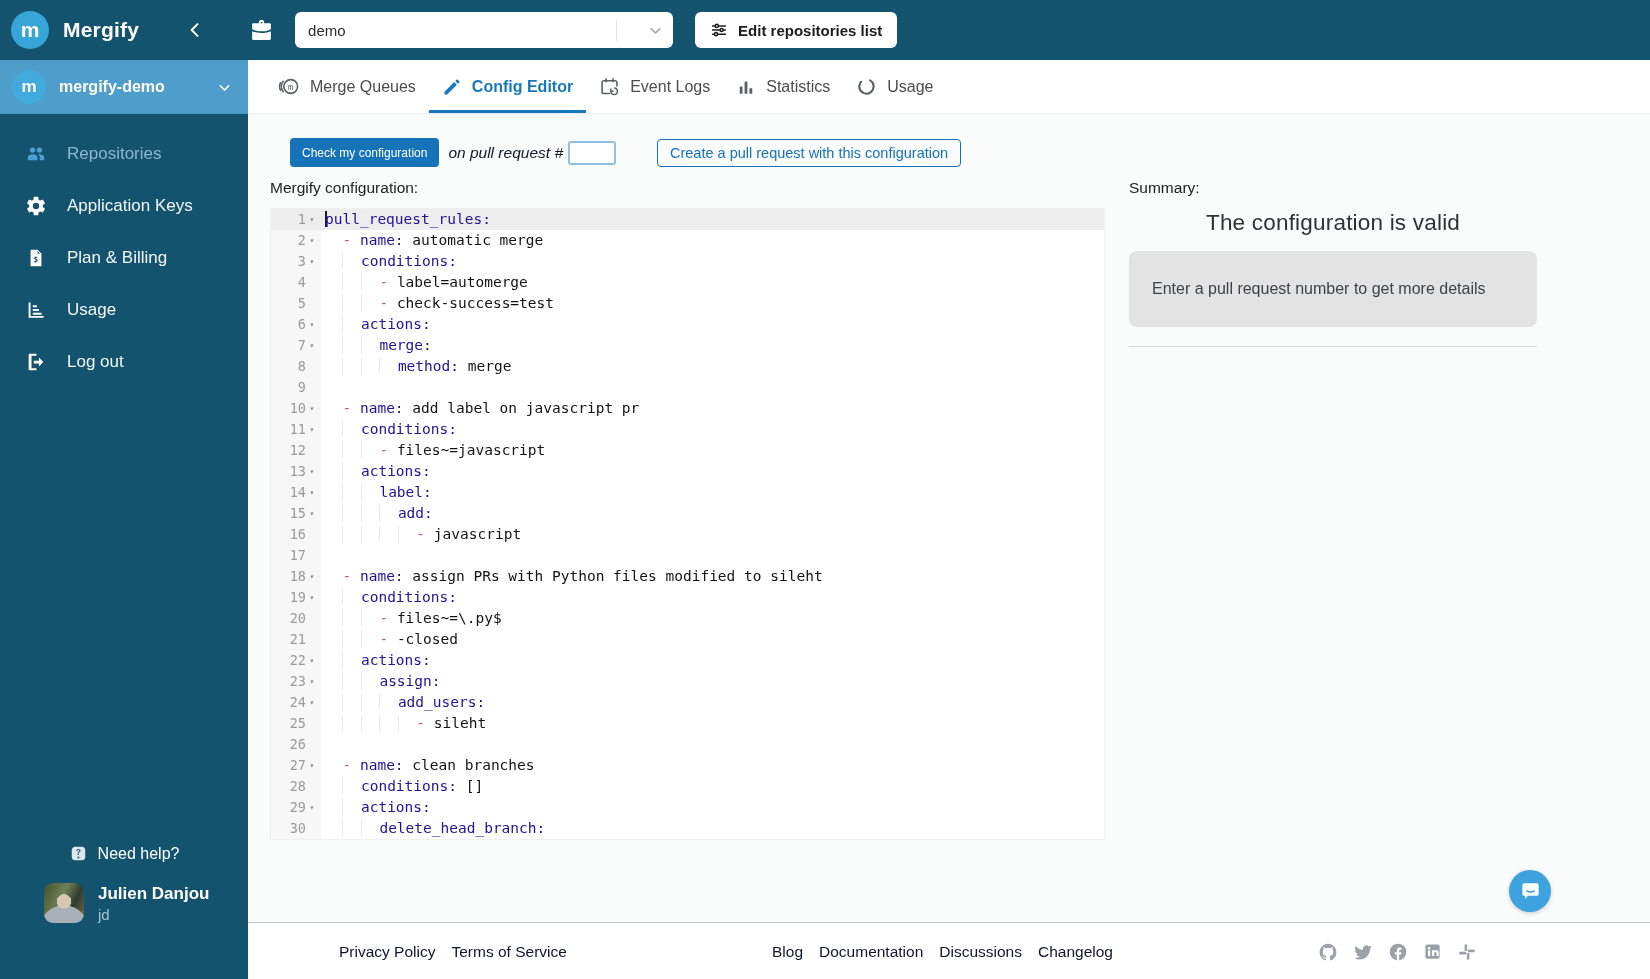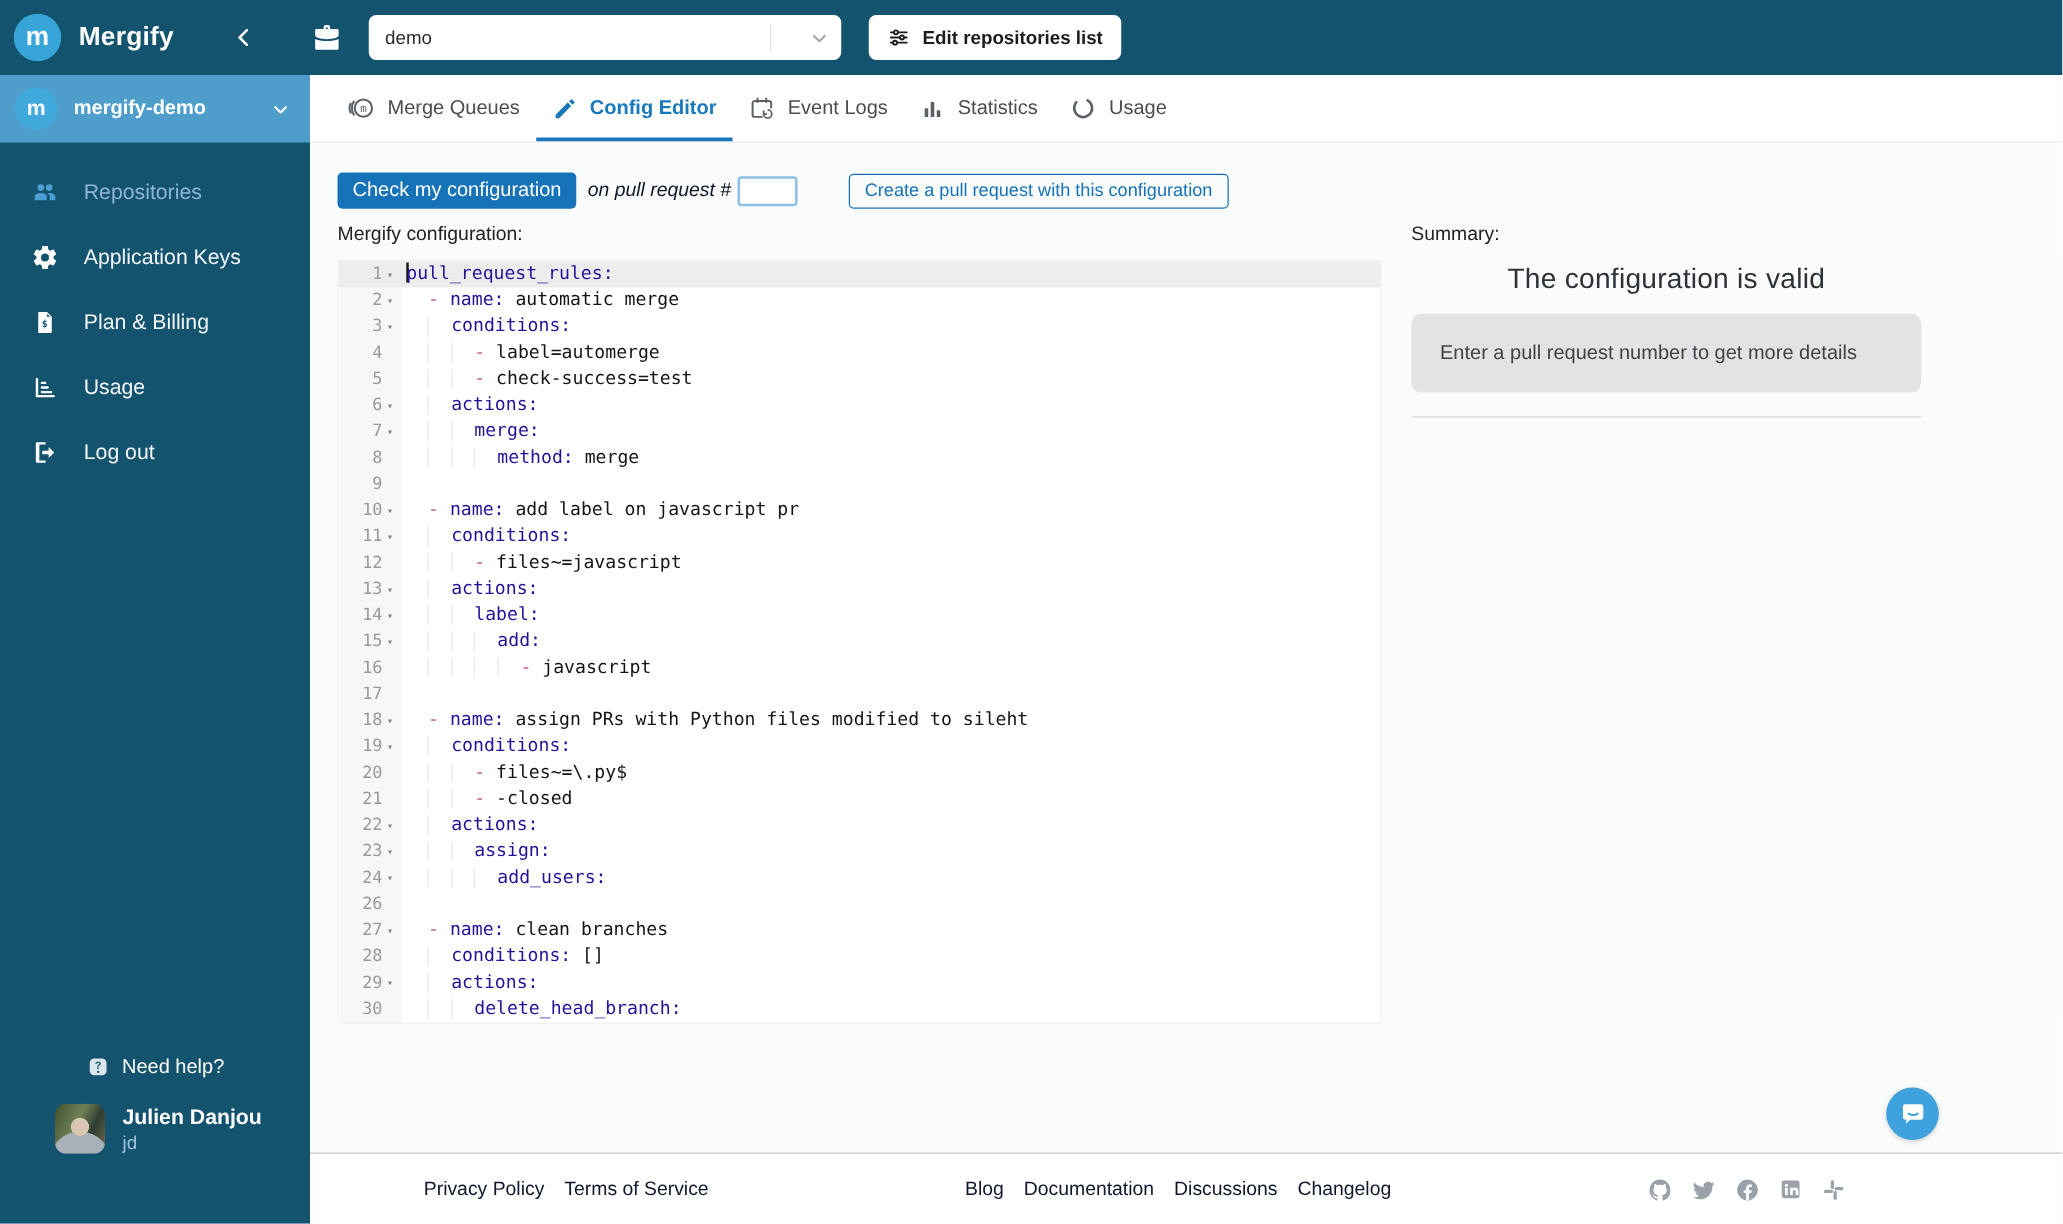--- a/index.html
+++ b/index.html
@@ -59,21 +59,21 @@
   .tabbar { height:54px; background:#fff; display:flex; align-items:stretch; padding-left:16px;
     border-bottom:1px solid #eeeeee; }
   .tab { display:flex; align-items:center; gap:10px; padding:3px 13px 0 13px; font-size:16px;
     color:#4c4c4c; cursor:pointer; border-bottom:3px solid transparent; }
   .t-icon { color:#5b6065; display:flex; }
   .tab.active { color:#1878bc; border-bottom-color:#1878bc; font-weight:700; }
   .tab.active .t-icon { color:#1878bc; }
 
   .toolbar { position:absolute; left:22px; top:78px; display:flex; align-items:center; }
   .btn-primary { background:#1673b8; color:#fff; border:none; border-radius:4px; height:29px;
-    padding:0 12px; font-size:16px; cursor:pointer; font-family:inherit; }
+    padding:0 12px; font-size:12px; cursor:pointer; font-family:inherit;margin-left:20px; }
   .on-pr { font-style:italic; font-size:15.5px; color:#0f172a; margin-left:9px; }
   .pr-input { width:48px; height:24px; border:2px solid #8cc0e4; border-radius:3px; margin-left:5px;
     background:#fff; font-family:inherit; font-size:14px; padding:0 4px; outline:none; }
   .btn-outline { margin-left:41px; background:transparent; border:1px solid #1673b8; color:#1673b8;
     border-radius:4px; height:28px; padding:0 12px; font-size:14.5px; cursor:pointer; font-family:inherit; }
 
   .config-label { position:absolute; left:22px; top:119px; font-size:15.5px; color:#222; }
 
   
   .editor { position:absolute; left:22px; top:148px; width:835px; background:#fff;
@@ -92,21 +92,21 @@
   .tok-t { color:#141414; }
   .ind { white-space:pre; border-left:1px solid #e9e9e9; }
   .ind.i0 { border-left:none; }
   .caret { display:inline-block; width:2px; height:16px; background:#1a1a1a;
     vertical-align:-3px; margin-right:-2px; }
 
   
   .summary { position:absolute; left:881px; top:119px; width:408px; }
   .summary-label { font-size:15.5px; color:#222; }
   .summary-title { font-size:22.5px; color:#2c3238; margin-top:13px; font-weight:500; letter-spacing:.2px;text-align:center; }
-  .summary-box { margin-top:15px; background:#e3e3e3; border-radius:8px; height:63px;
+  .summary-box { margin-top:15px; background:#e3e3e3; border-radius:8px; height:76px;
     display:flex; align-items:center; padding-left:23px; font-size:16px; color:#3e4247; }
   .summary-hr { margin-top:19px; border-top:1px solid #d8d8d8; height:0; }
 
   
   .footer { position:absolute; left:0; bottom:0; width:1402px; height:57px; background:#fff;
     border-top:1px solid #c4c7c9; }
   .f-group { position:absolute; top:0; height:57px; display:flex; align-items:center; gap:16px; }
   .f-left { left:91px; }
   .f-right { left:524px; }
   .f-link { color:#0f172a; font-size:15.5px; cursor:pointer; }
@@ -468,20 +468,27 @@
       </div>
       <div class="line">
         <div class="gut">
           <span class="num">24</span>
           <span class="fold">▾</span>
         </div>
         <div class="code"><span class="ind i0">  </span><span class="ind">  </span><span class="ind">  </span><span class="ind">  </span><span class="tok-k">add_users:</span></div>
       </div>
       <div class="line">
         <div class="gut">
+          <span class="num">25</span>
+          <span class="fold"></span>
+        </div>
+        <div class="code"><span class="ind i0">  </span><span class="ind">  </span><span class="ind">  </span><span class="ind">  </span><span class="ind">  </span><span class="tok-d">- </span><span class="tok-t">sileht</span></div>
+      </div>
+      <div class="line">
+        <div class="gut">
           <span class="num">26</span>
           <span class="fold"></span>
         </div>
         <div class="code"></div>
       </div>
       <div class="line">
         <div class="gut">
           <span class="num">27</span>
           <span class="fold">▾</span>
         </div>

